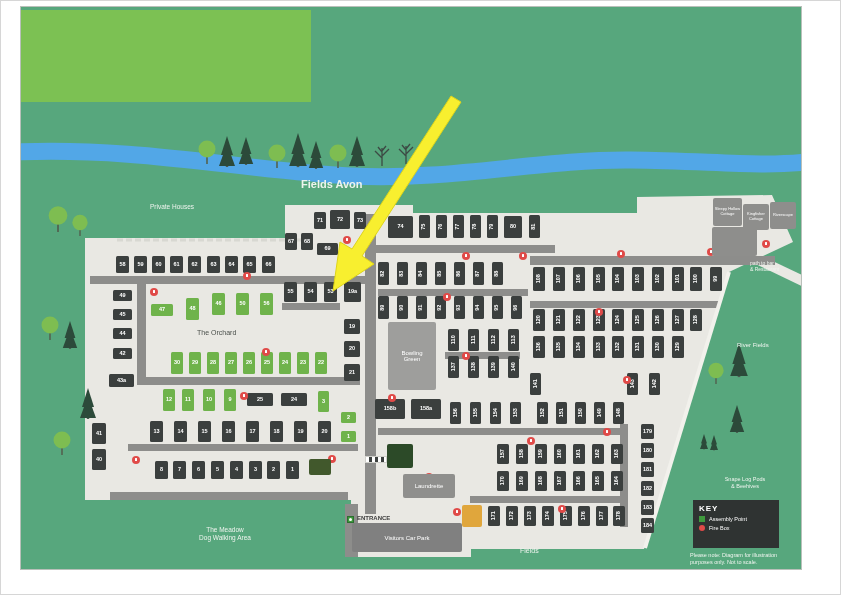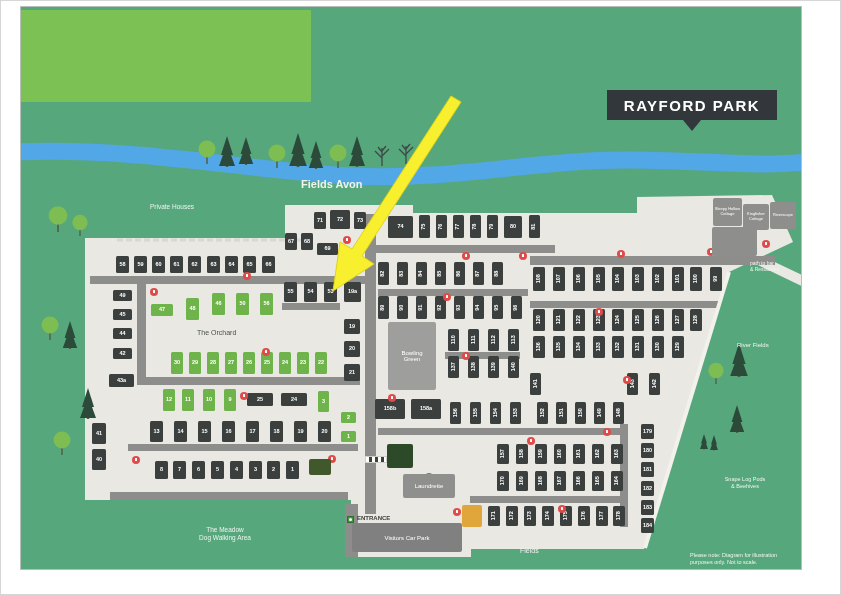--- a/index.html
+++ b/index.html
@@ -719,23 +719,31 @@
     <div class="lbl" style="left:499px;top:540px;font-size:7px;">Fields</div>
     <div class="lbl" style="left:716px;top:335px;font-size:6px;">River Fields</div>
     <div class="lbl" style="left:336px;top:508px;font-size:6px;color:#3c3c3c;font-weight:700;">ENTRANCE</div>
     <div class="lbl" style="left:684px;top:469px;width:80px;text-align:center;font-size:5.5px;">Snape Log Pods
 &amp; Beehives</div>
     <div class="lbl" style="left:729px;top:253px;width:58px;font-size:5px;">path to bar
 &amp; Restaurant</div>
     <div class="lbl" style="left:669px;top:545px;width:130px;font-size:5.5px;">Please note: Diagram for illustration
 purposes only. Not to scale.</div>
 
-    <div class="banner">
-      <span>RAYFORD PARK</span>
+
+    <div class="keybox">
+      <div class="kt">KEY</div>
+      <div class="keyrow">
+        <span class="sw green"></span>
+        <span>Assembly Point</span>
+      </div>
+      <div class="keyrow">
+        <span class="sw red"></span>
+        <span>Fire Box</span>
+      </div>
     </div>
-
 
     <svg class="layer" width="780" height="562" viewBox="0 0 780 562">
       <polygon points="430,89 440,95 341,249 353,257 312,284 319,235 331,242" fill="#f8ef2f" stroke="#ded41a" stroke-width="1"></polygon>
     </svg>
 
   </div>
 </div>
 
 </body></html>

